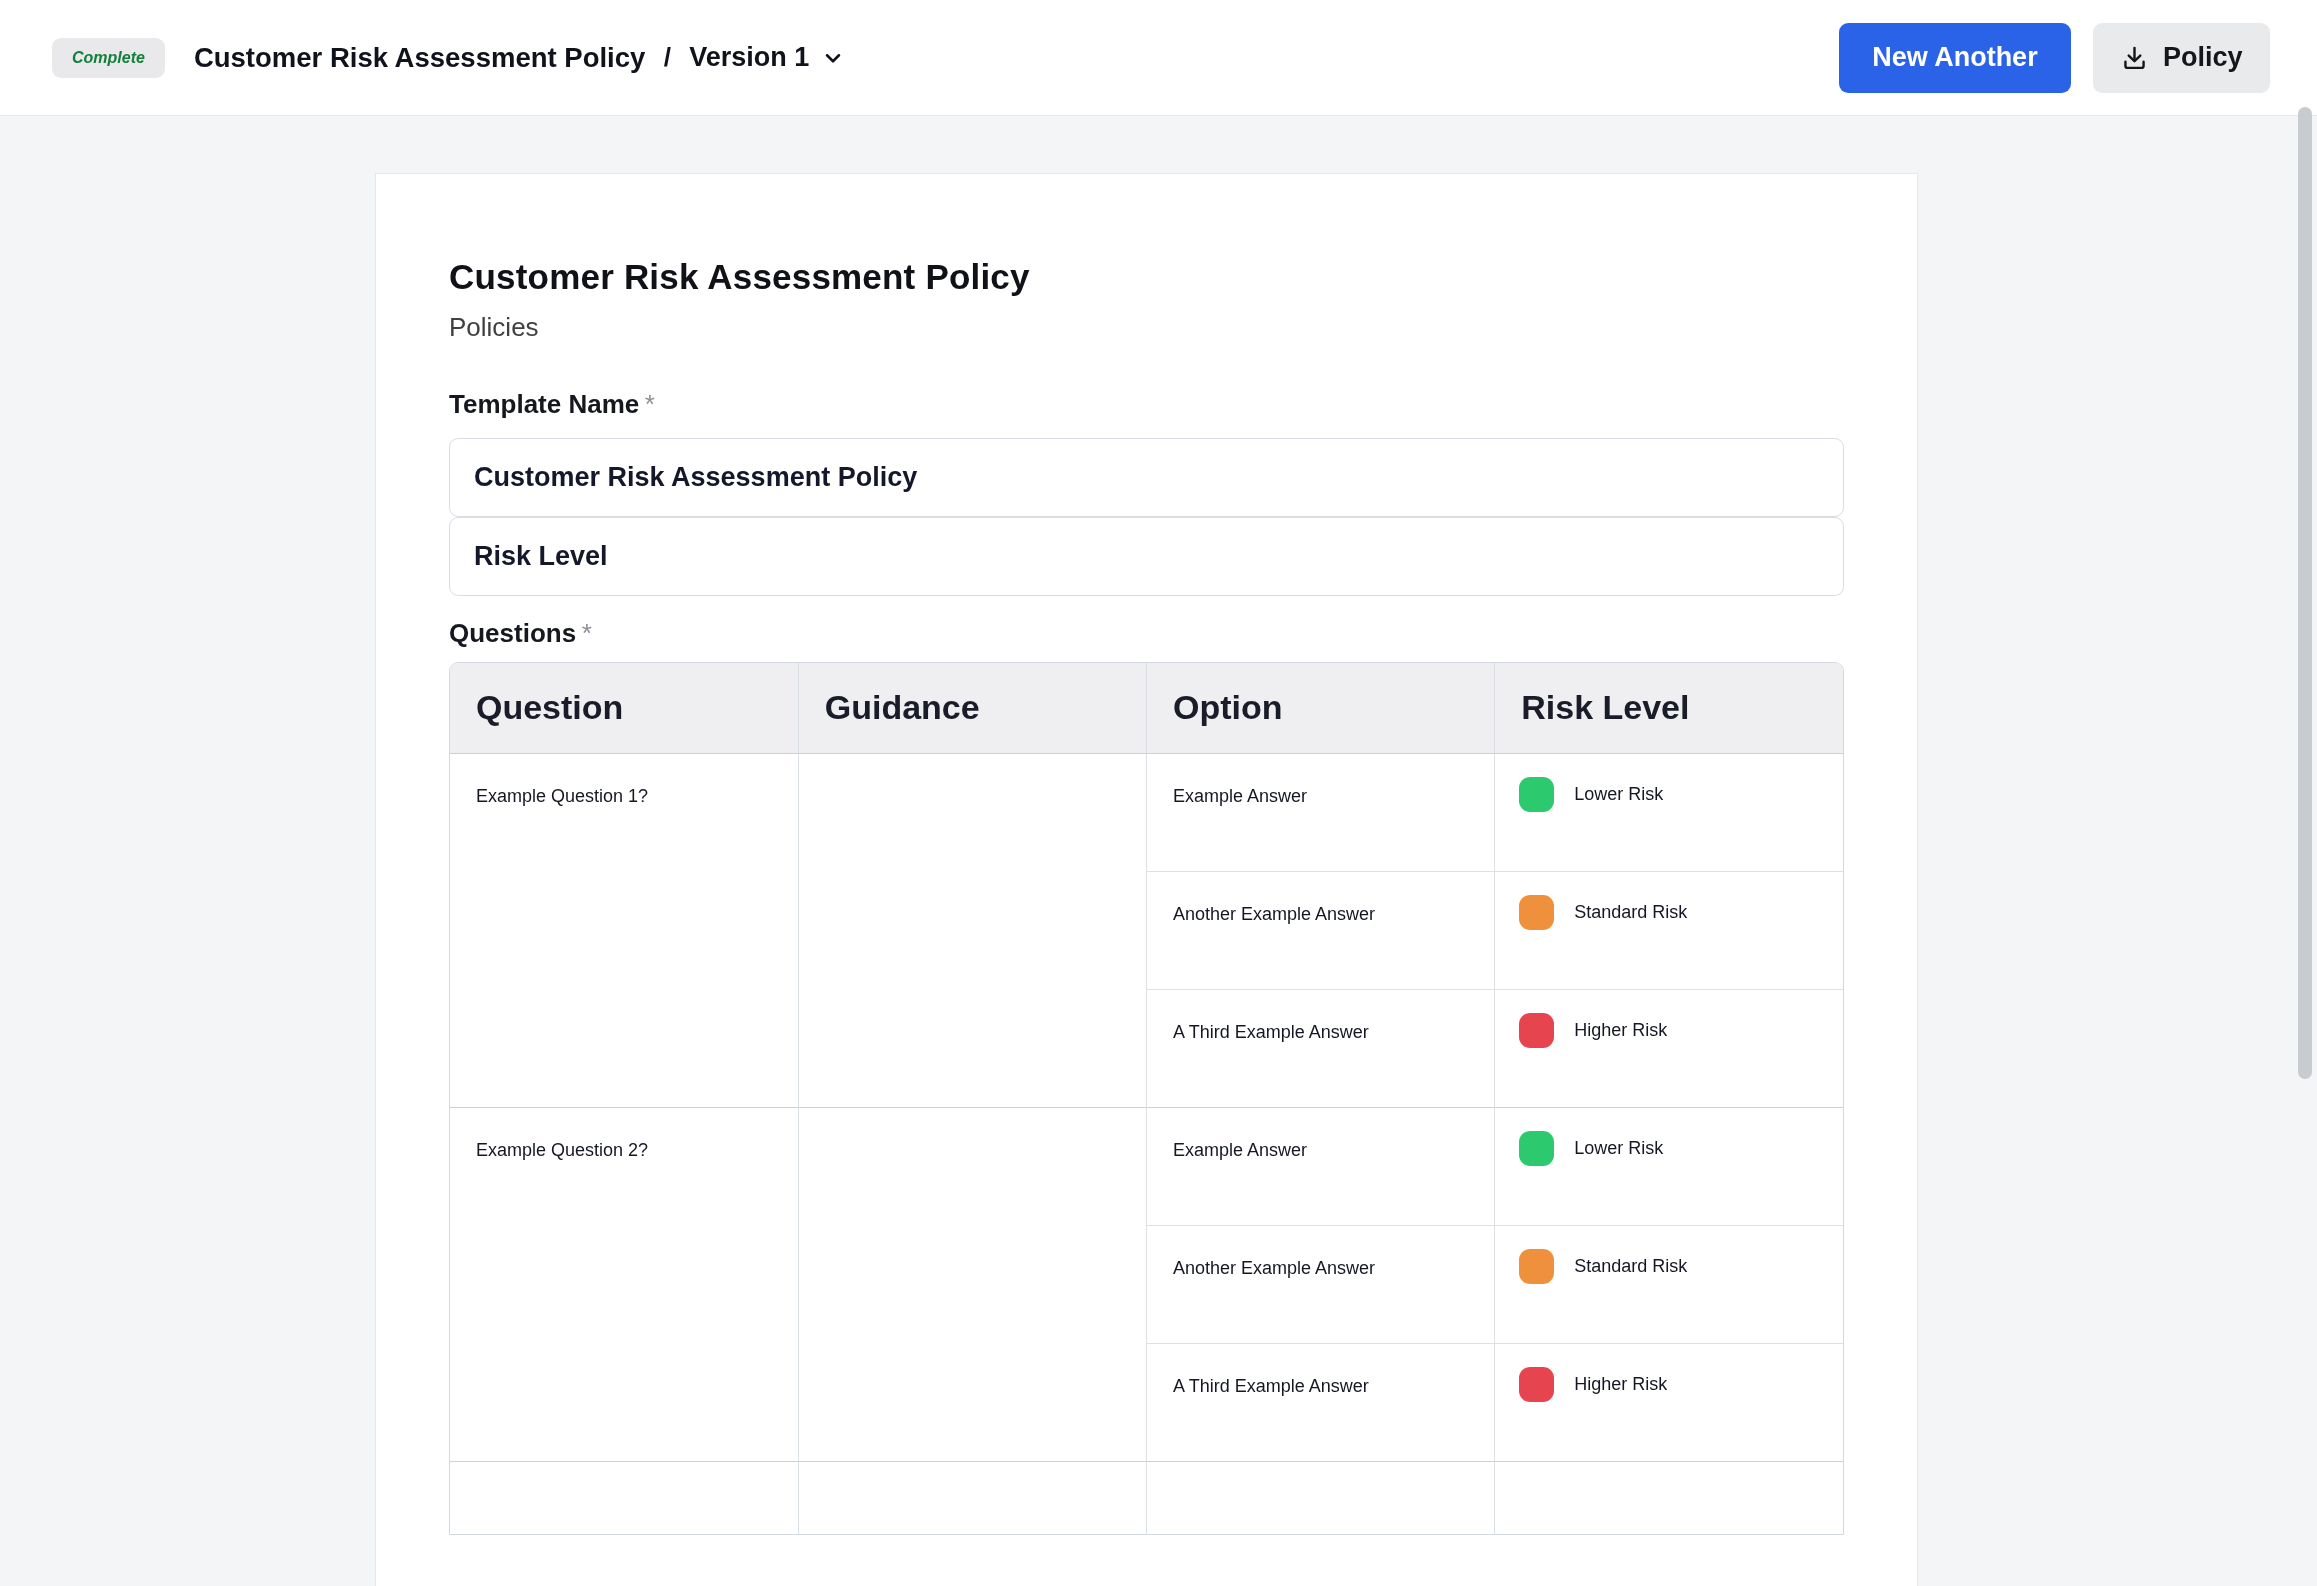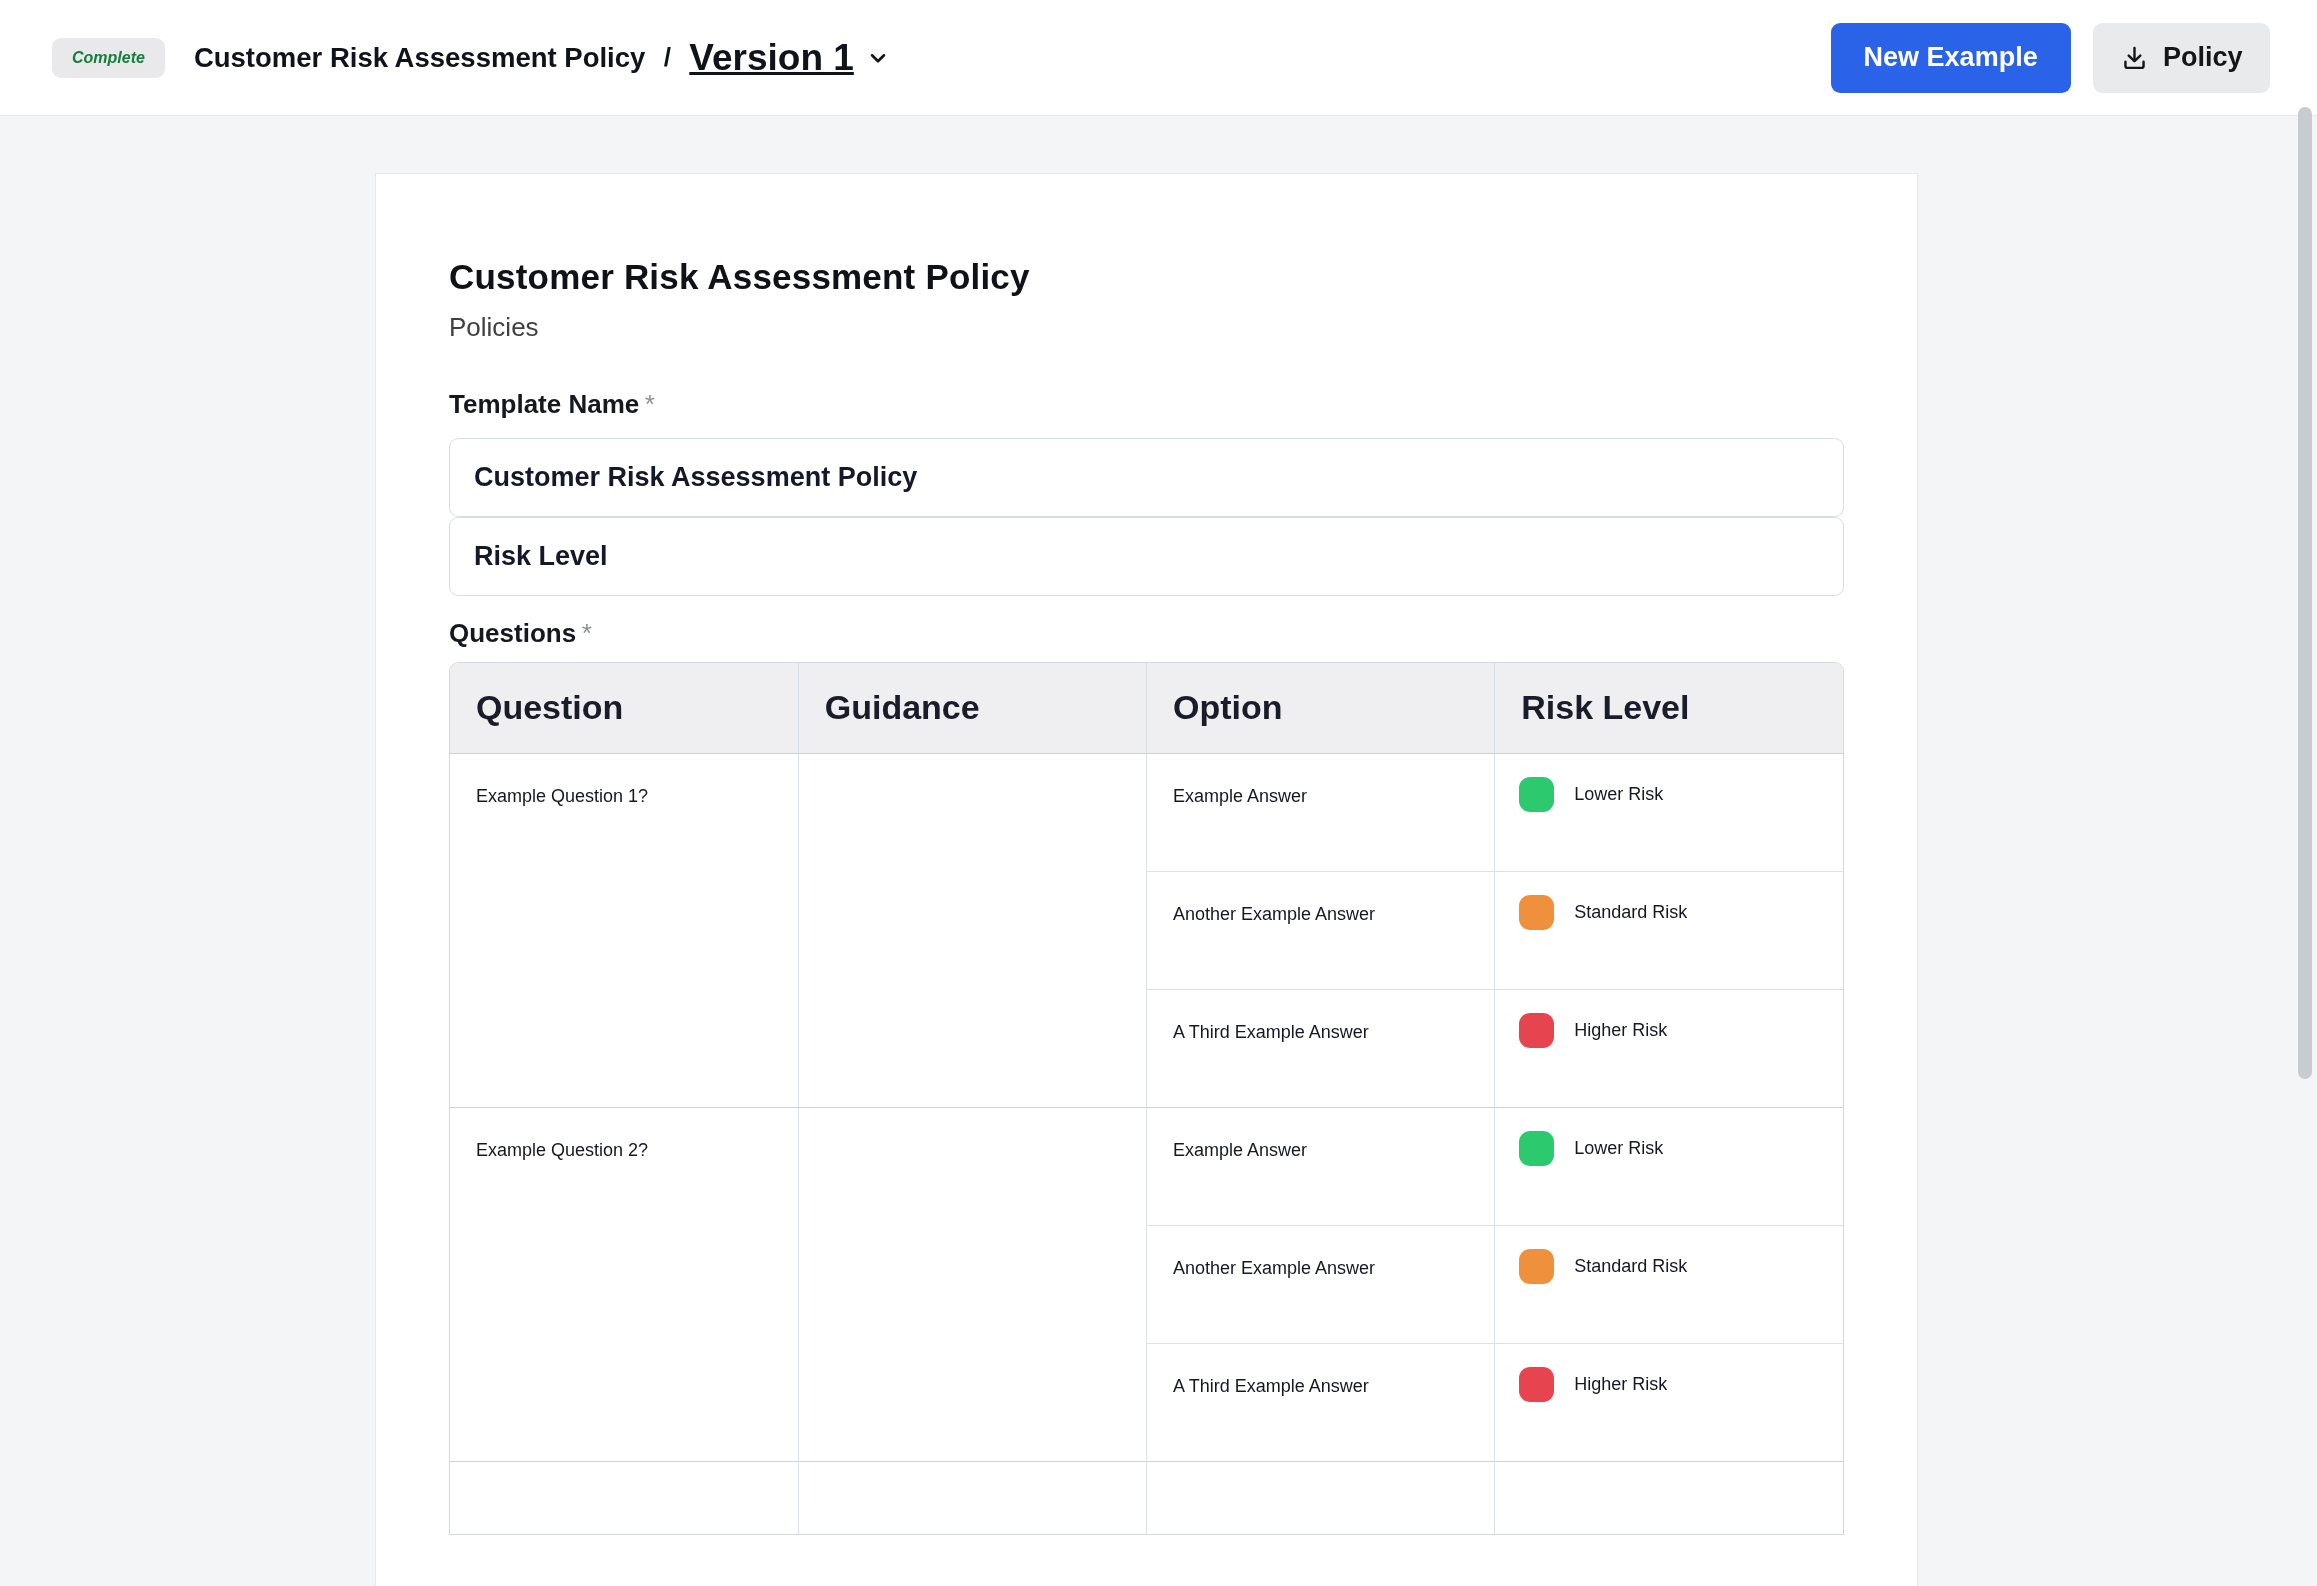--- a/index.html
+++ b/index.html
@@ -44,21 +44,21 @@
     color:#10131C;
     margin:0 18.4px;
   }
   .version-control {
     display:flex;
     align-items:center;
     gap:11px;
     cursor:pointer;
     color:#10131C;
   }
-  .version-label { font-size:37px; font-weight:700; white-space:nowrap;text-decoration:underline; }
+  .version-label { font-size:27px; font-weight:700; white-space:nowrap; }
   .spacer { flex:1; }
   .btn {
     height:70px;
     border:none;
     border-radius:9.2px;
     font-family:"Liberation Sans", sans-serif;
     font-size:27px;
     font-weight:600;
     display:flex;
     align-items:center;
@@ -179,21 +179,21 @@
   <span class="crumb-sep">/</span>
   <span class="version-control">
     <span class="version-label">Version 1</span>
     <span style="display:flex;">
       <svg width="26" height="26" viewBox="0 0 24 24" fill="none" stroke="#10131C" stroke-width="2.4" stroke-linecap="round" stroke-linejoin="round">
           <path d="M6.5 9.5 12 15l5.5-5.5"></path>
         </svg>
     </span>
   </span>
   <span class="spacer"></span>
-  <button class="btn btn-primary">New Example</button>
+  <button class="btn btn-primary">New Another</button>
   <button class="btn btn-secondary">
     <span style="display:flex;">
       <svg width="29" height="29" viewBox="0 0 24 24" fill="none" stroke="#14161A" stroke-width="2" stroke-linecap="round" stroke-linejoin="round">
           <path d="M12 4v10"></path>
           <path d="M7.2 10.4 12 15l4.8-4.6"></path>
           <path d="M4.5 15.5V19a1.6 1.6 0 0 0 1.6 1.6h11.8A1.6 1.6 0 0 0 19.5 19v-3.5"></path>
         </svg>
     </span>
     <span>Policy</span>
   </button>

